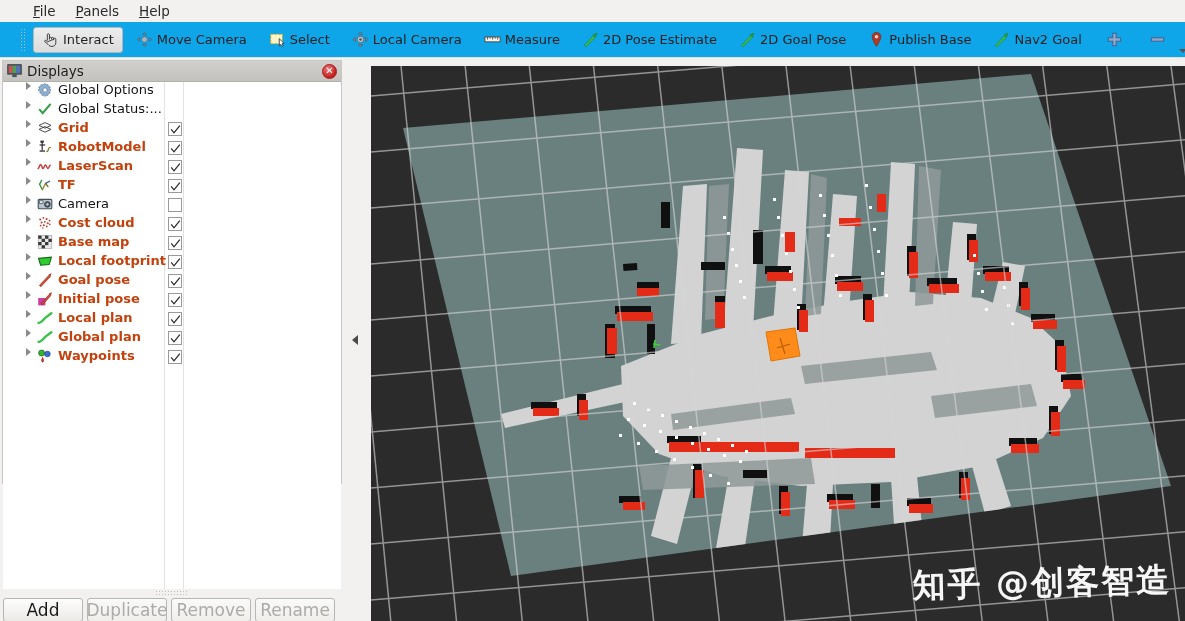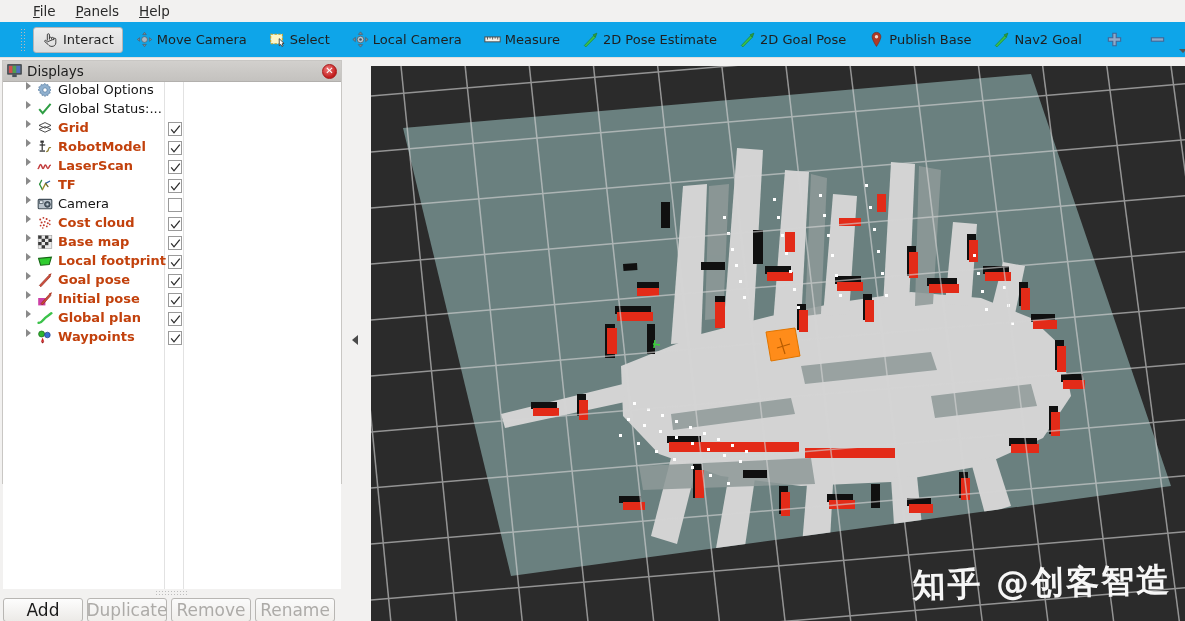--- a/index.html
+++ b/index.html
@@ -455,20 +455,32 @@
           <path d="M11.8 2.6L15 1.2l-1.2 3.4z" fill="#b03a26"></path>
         </svg>
         <span class="tree-label active">Initial pose</span>
         <div class="tree-check">
           <svg width="11" height="11" viewBox="0 0 11 11">
               <path d="M1.2 5.4l2.8 3.4L9.8 1.6" fill="none" stroke="#2b2b2b" stroke-width="1.3"></path>
             </svg>
         </div>
       </div>
 
+      <div class="tree-row">
+        <div class="tree-arrow"></div>
+        <svg class="tree-icon" viewBox="0 0 16 16">
+          <path d="M1.6 12.8c2.6 0.6 4-2.2 6.2-4.6 2-2.2 4-2.6 6.6-5" fill="none" stroke="#3bc24a" stroke-width="2.4" stroke-linecap="round"></path>
+        </svg>
+        <span class="tree-label active">Local plan</span>
+        <div class="tree-check">
+          <svg width="11" height="11" viewBox="0 0 11 11">
+              <path d="M1.2 5.4l2.8 3.4L9.8 1.6" fill="none" stroke="#2b2b2b" stroke-width="1.3"></path>
+            </svg>
+        </div>
+      </div>
 
       <div class="tree-row">
         <div class="tree-arrow"></div>
         <svg class="tree-icon" viewBox="0 0 16 16">
           <path d="M1.6 12.8c2.6 0.6 4-2.2 6.2-4.6 2-2.2 4-2.6 6.6-5" fill="none" stroke="#3bc24a" stroke-width="2.4" stroke-linecap="round"></path>
         </svg>
         <span class="tree-label active">Global plan</span>
         <div class="tree-check">
           <svg width="11" height="11" viewBox="0 0 11 11">
               <path d="M1.2 5.4l2.8 3.4L9.8 1.6" fill="none" stroke="#2b2b2b" stroke-width="1.3"></path>

